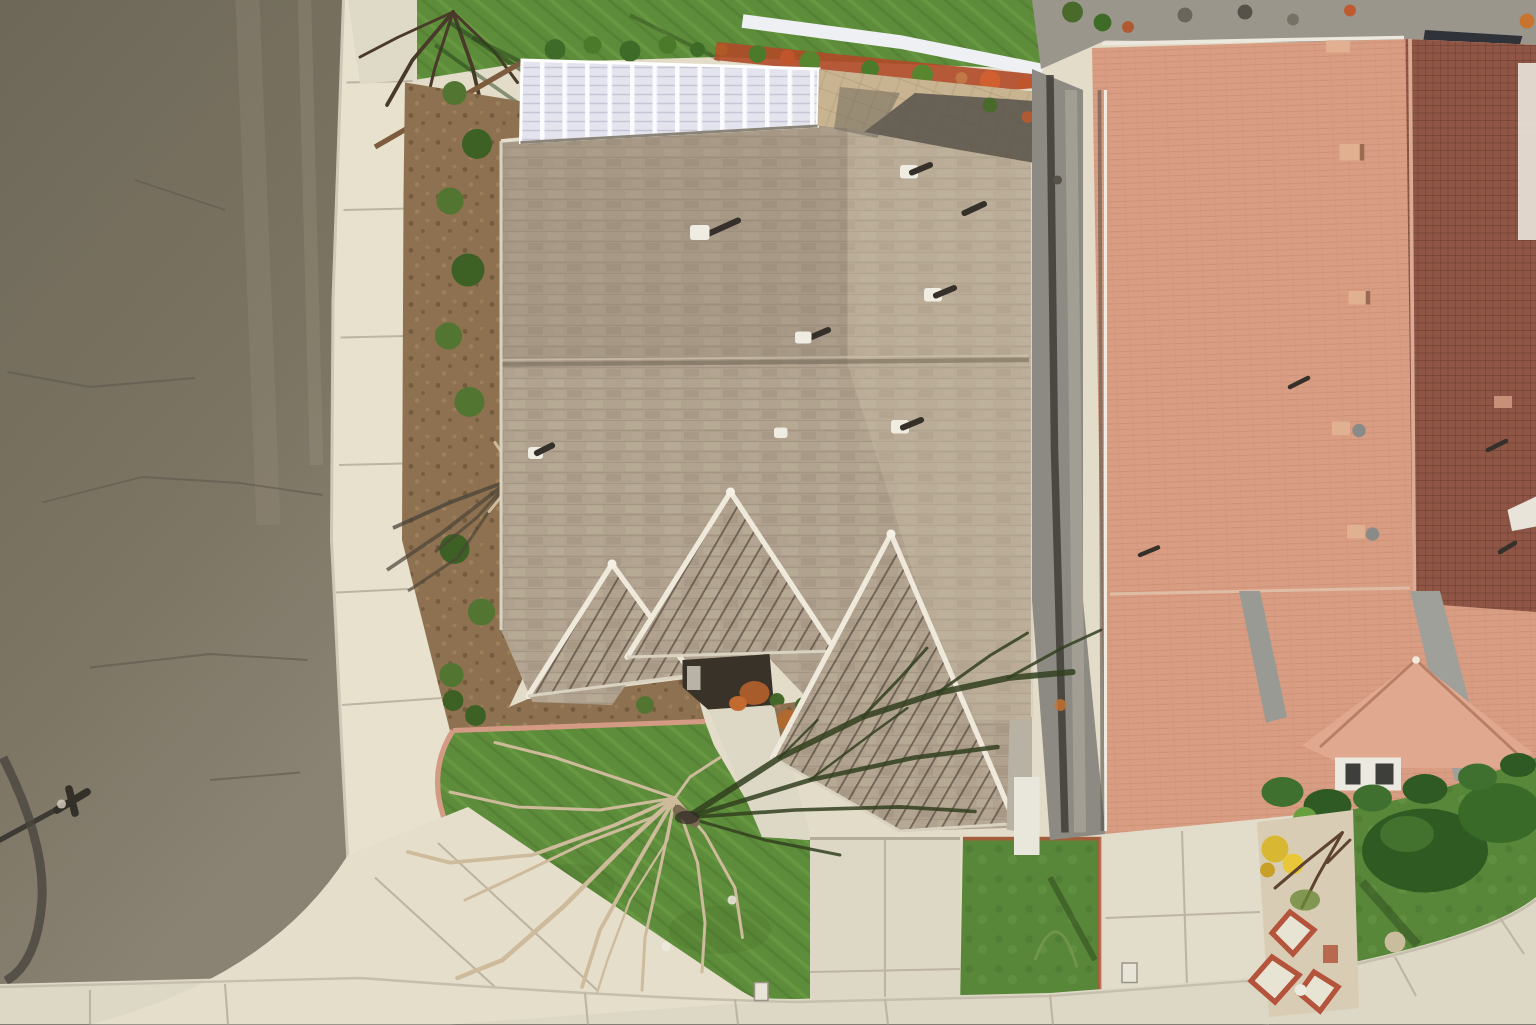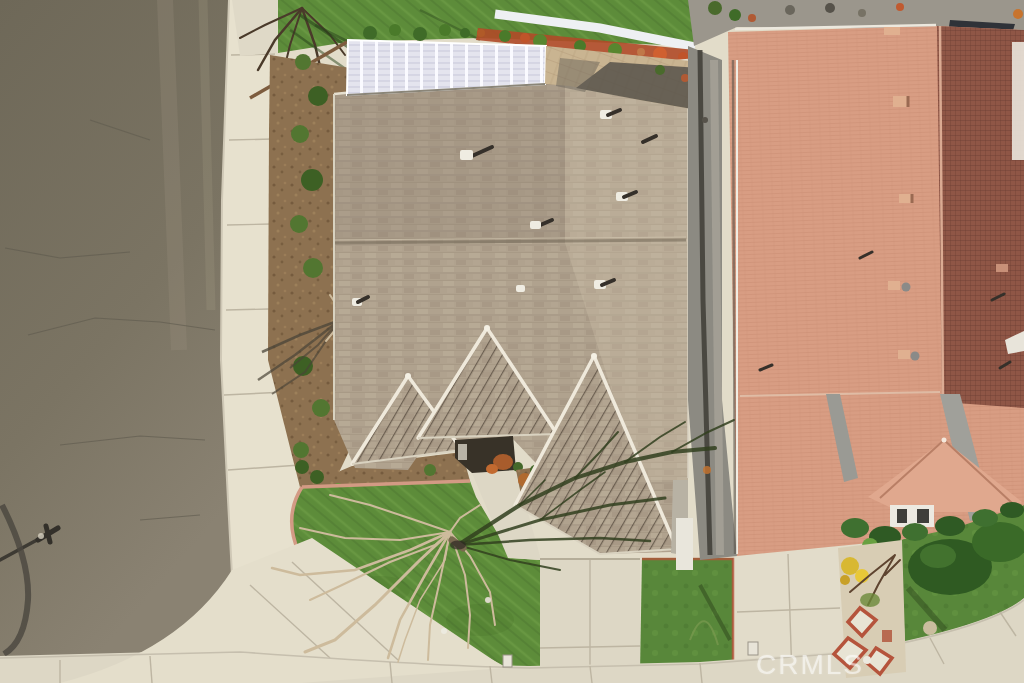--- a/index.html
+++ b/index.html
@@ -441,14 +441,13 @@
 
   <g>
     <rect x="503" y="655" width="9" height="12" fill="#e8e4d8" stroke="#9a9488" stroke-width="1"></rect>
     <circle cx="444" cy="631" r="3" fill="#eceadf"></circle>
     <circle cx="488" cy="600" r="3" fill="#dcd8ca"></circle>
     <rect x="748" y="642" width="10" height="13" fill="#e8e4d8" stroke="#9a9488" stroke-width="1"></rect>
     <circle cx="867" cy="660" r="4" fill="#eceadf"></circle>
   </g>
 </svg>
 
-<div class="watermark">CRMLS</div>
 </div>
 
 </body></html>

